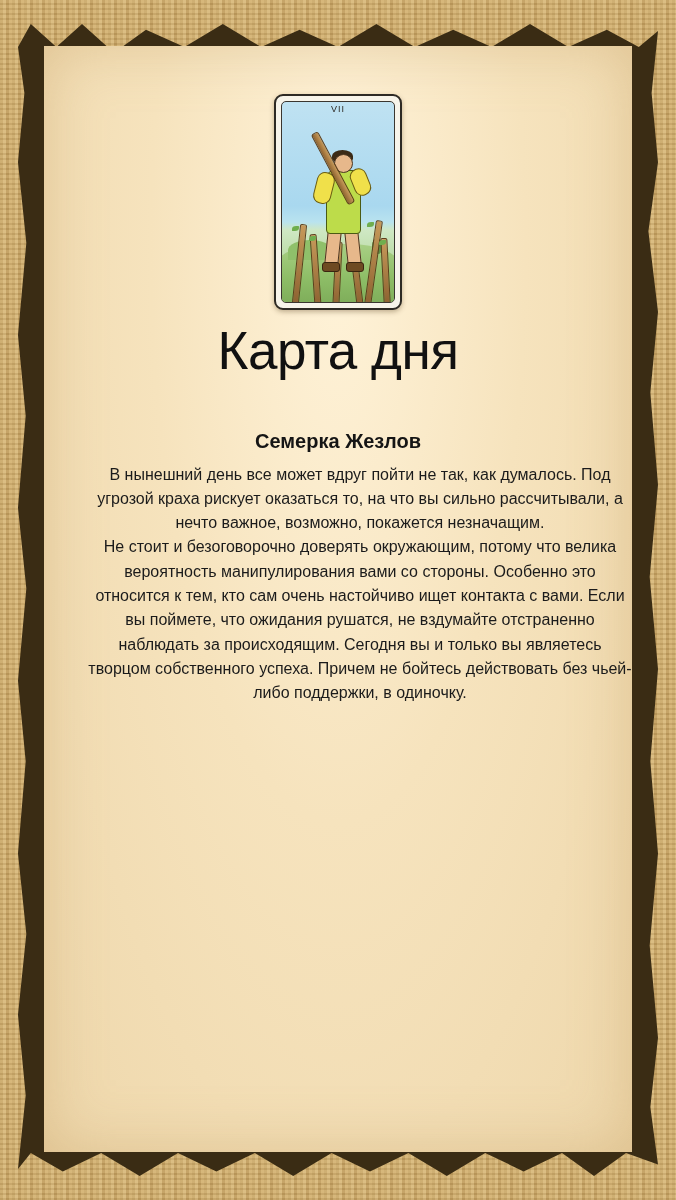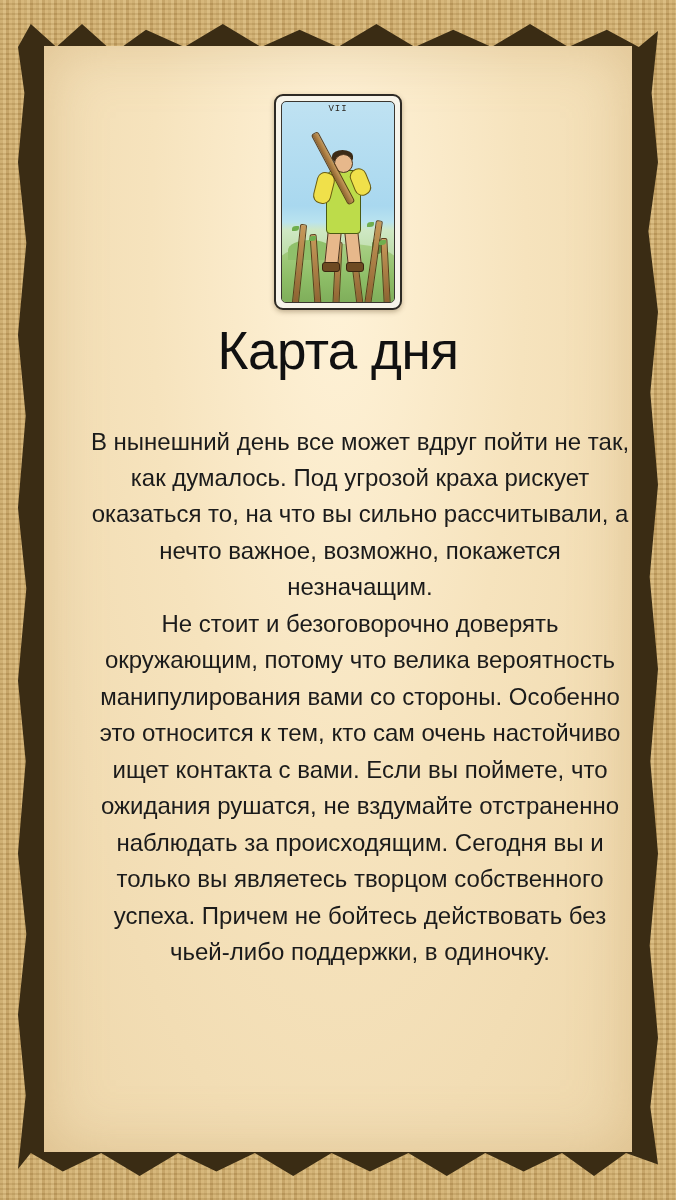--- a/index.html
+++ b/index.html
@@ -116,21 +116,21 @@
     border-radius: 5px;
     background: linear-gradient(#bfe2f2 0%, #a9d8ef 52%, #b9e3ef 60%, #cfe8c4 64%, #9ec97a 100%);
     overflow: hidden;
   }
   .card-numeral {
     position: absolute;
     top: 2px;
     left: 0;
     right: 0;
     text-align: center;
-    font-family: Liberation Mono, monospace;
+    font-family: Liberation Sans, sans-serif;
     font-size: 9px;
     letter-spacing: 1px;
     color: #2b2721;
   }
   .ground {
     position: absolute;
     left: -6px; right: -6px; bottom: 0;
     height: 58px;
     background: linear-gradient(#a8cf84 0%, #8dbd66 60%, #7fae5b 100%);
     border-radius: 40% 40% 0 0 / 22px 22px 0 0;
@@ -249,21 +249,21 @@
     margin-top: 16px;
     font-size: 20px;
     font-weight: bold;
     color: #151515;
     text-align: center;
   }
   .body-text {
     margin-top: 10px;
     width: 100%;
     text-align: center;
-    font-size: 24px;
+    font-size: 16px;
     line-height: 1.52;
     color: #1b1b1b;
     margin-left: 44px;
   }
   .body-text p {
     margin: 0;
   }
 </style>
 </head>
 <body>
@@ -305,20 +305,21 @@
             <div class="fig-sleeve-r"></div>
             <div class="fig-hair"></div>
             <div class="fig-head"></div>
             <div class="staff-main"></div>
           </div>
         </div>
       </div>
 
       <h1 class="title">Карта дня</h1>
 
+      <div class="subtitle">Семерка Жезлов</div>
 
       <div class="body-text">
         <p>В нынешний день все может вдруг пойти не так, как думалось. Под угрозой краха рискует оказаться то, на что вы сильно рассчитывали, а нечто важное, возможно, покажется незначащим.</p>
         <p>Не стоит и безоговорочно доверять окружающим, потому что велика вероятность манипулирования вами со стороны. Особенно это относится к тем, кто сам очень настойчиво ищет контакта с вами. Если вы поймете, что ожидания рушатся, не вздумайте отстраненно наблюдать за происходящим. Сегодня вы и только вы являетесь творцом собственного успеха. Причем не бойтесь действовать без чьей-либо поддержки, в одиночку.</p>
       </div>
 
     </div>
   </div>
 </div>
 

